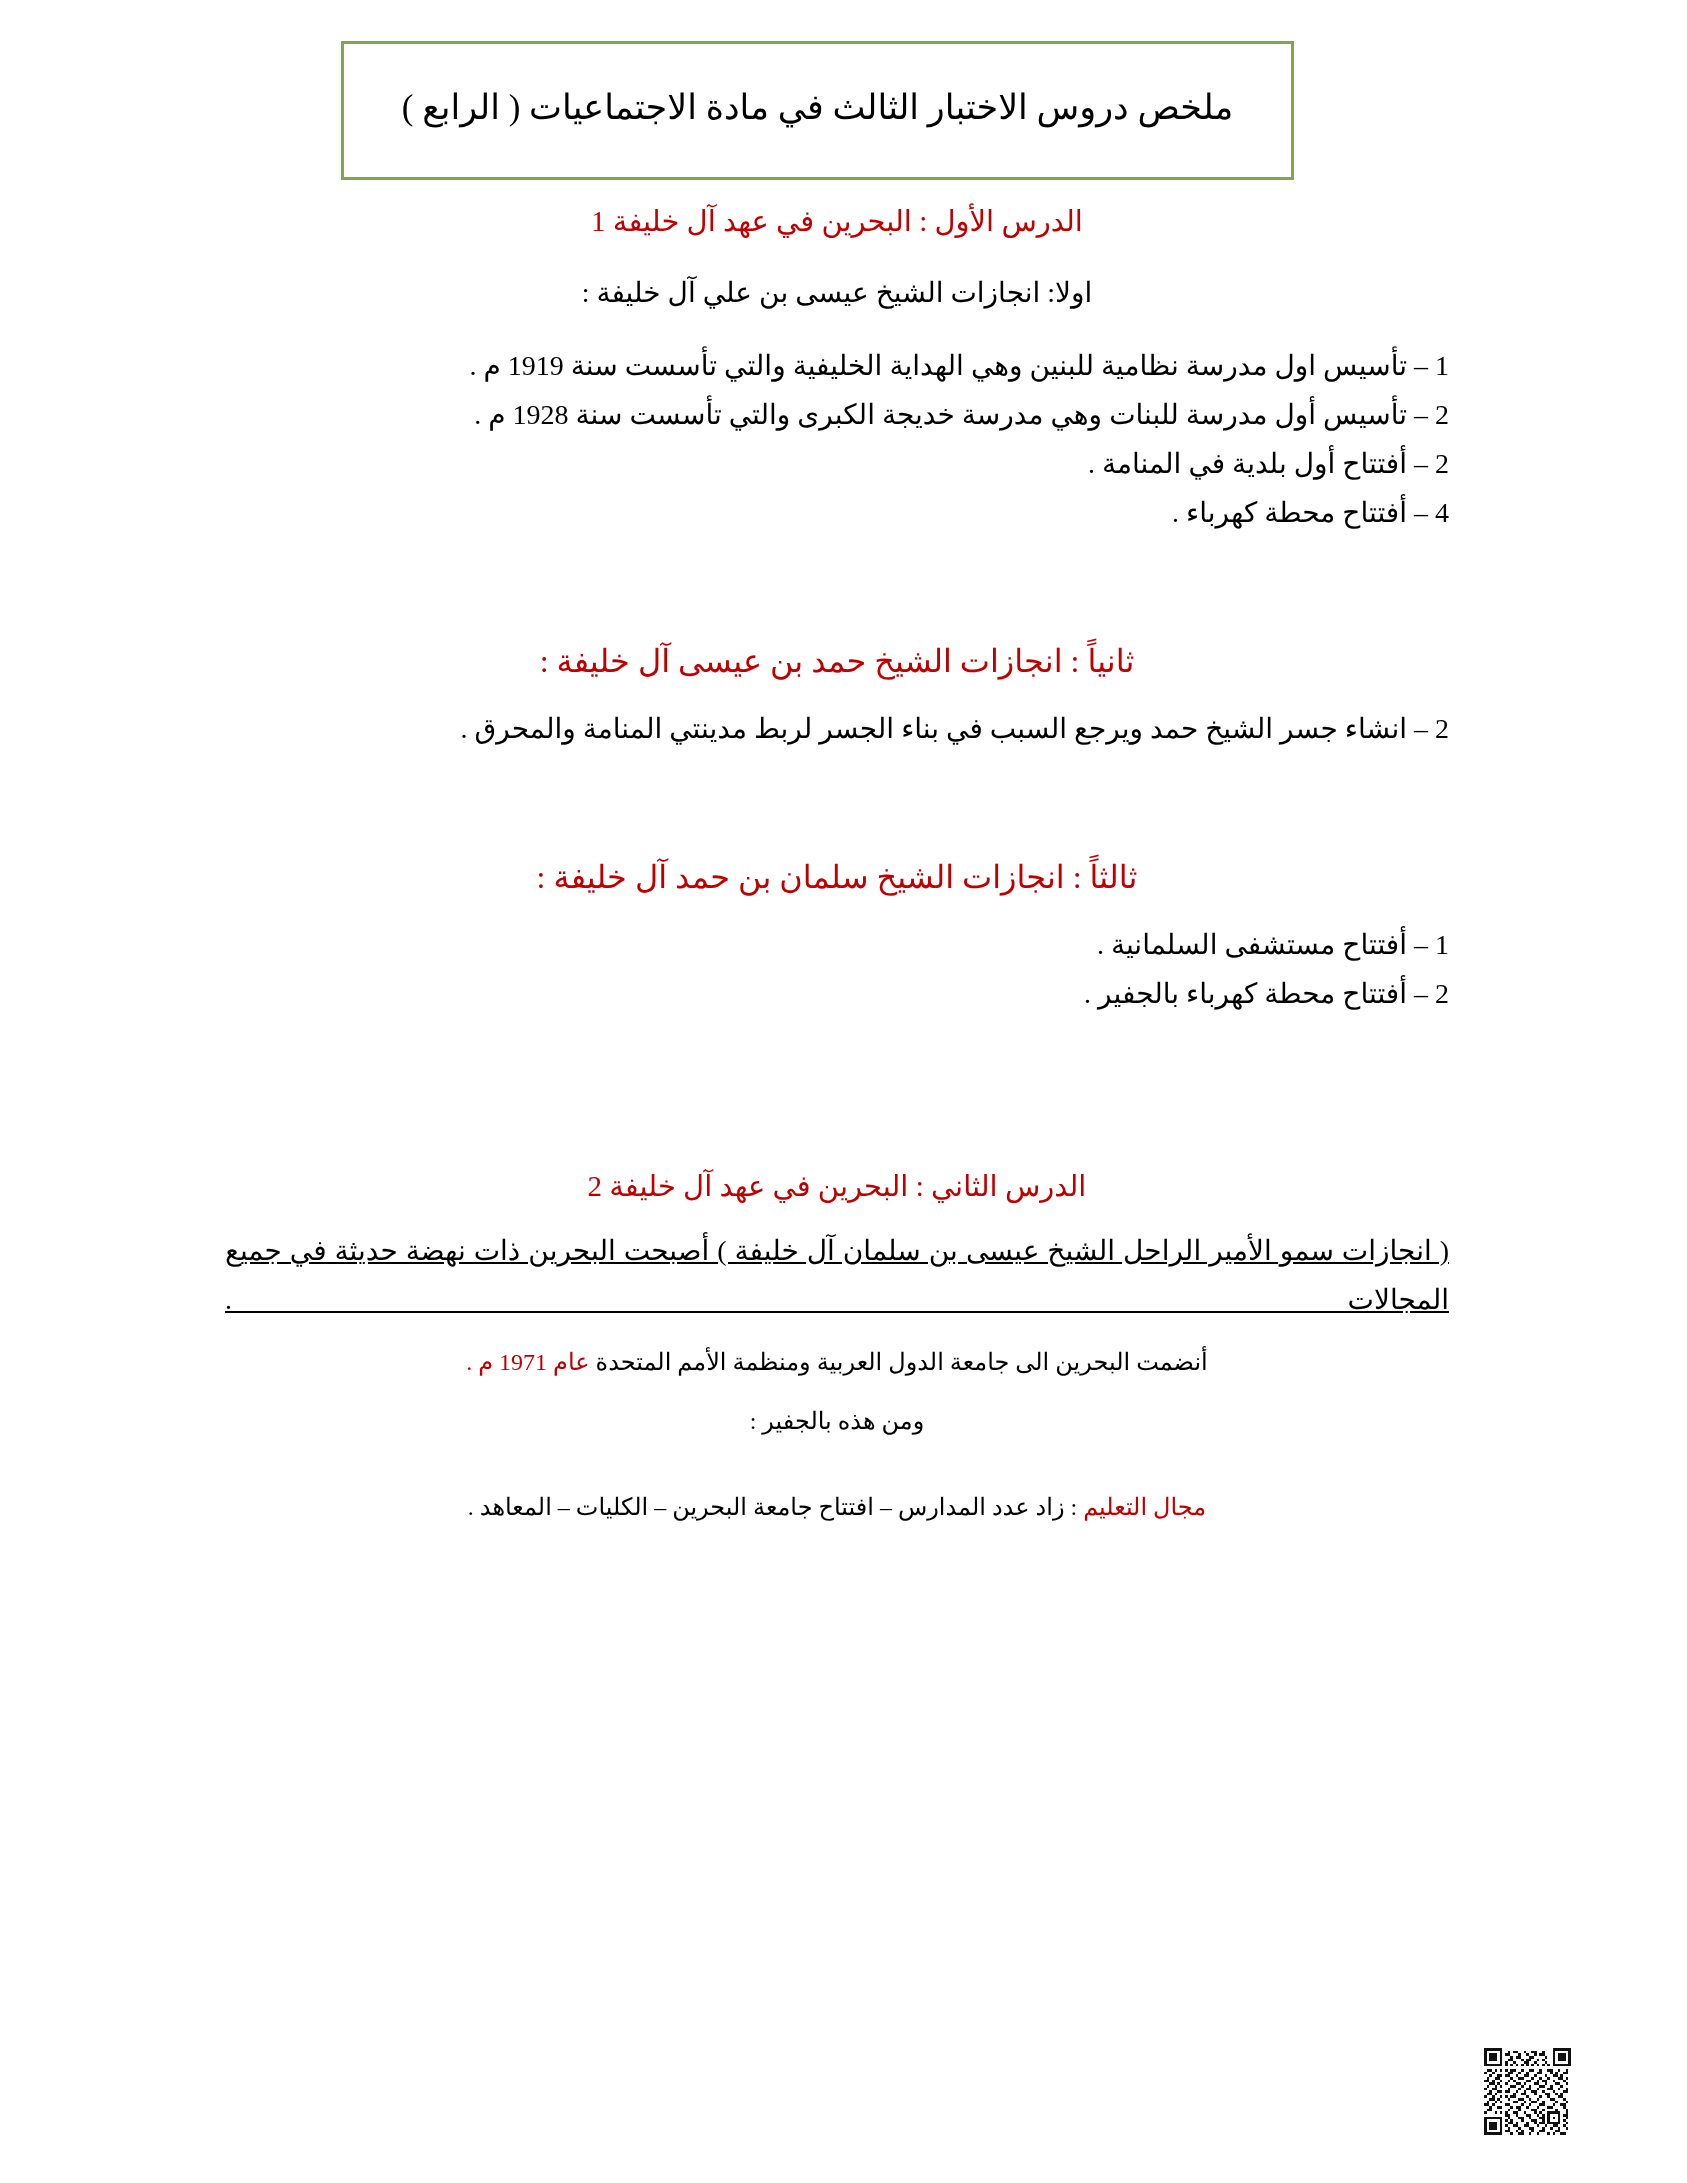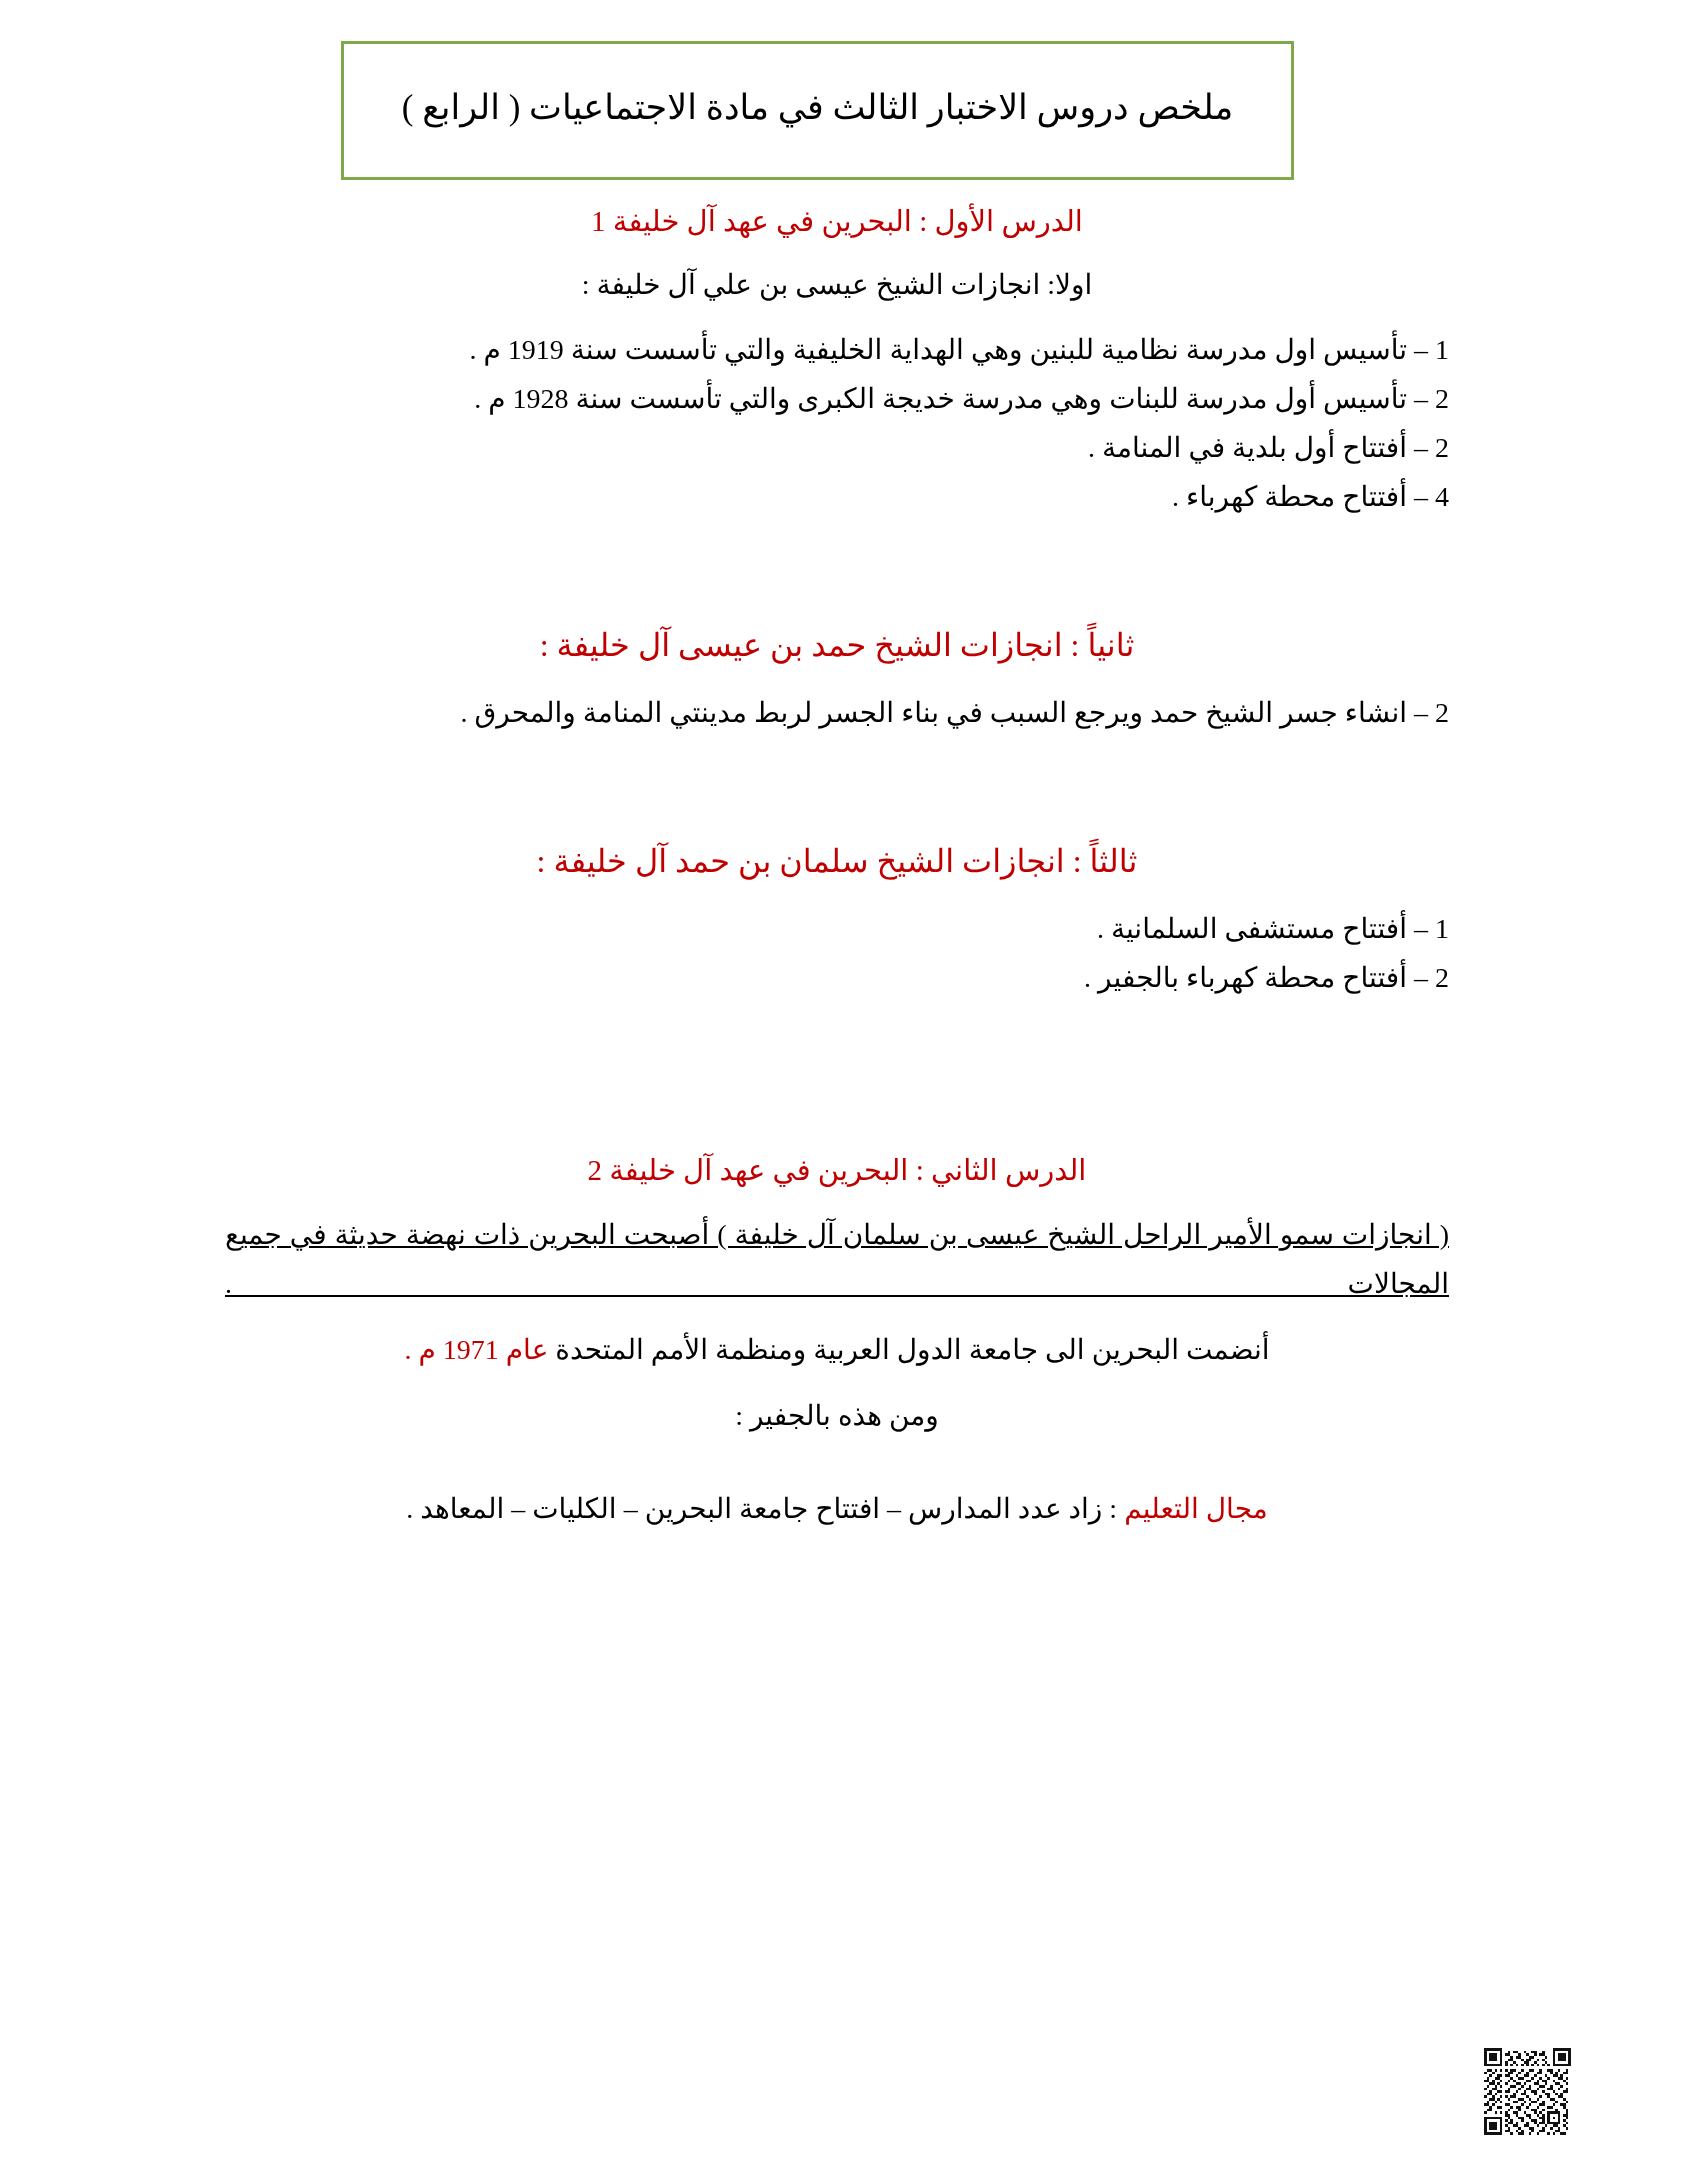--- a/index.html
+++ b/index.html
@@ -79,21 +79,21 @@
     color: #c00000;
     font-size: 32px;
     text-align: center;
     margin: 0;
     line-height: 1.6;
   }
 
   .intro-line {
     font-size: 28px;
     text-align: center;
-    margin: 0;
+    margin: 8px;
     line-height: 1.7;
     color: #000000;
   }
 
   .item-line {
     font-size: 28px;
     text-align: right;
     margin: 0;
     line-height: 1.75;
     color: #000000;
@@ -103,21 +103,21 @@
     font-size: 28px;
     text-align: justify;
     text-align-last: justify;
     margin: 0;
     line-height: 1.75;
     color: #000000;
     text-decoration: underline;
   }
 
   .para-center {
-    font-size: 28px;
+    font-size: 24px;
     text-align: center;
     margin: 0;
     line-height: 1.75;
     color: #000000;
   }
 
   .red {
     color: #c00000;
   }
   .spacer-md { height: 44px; }

